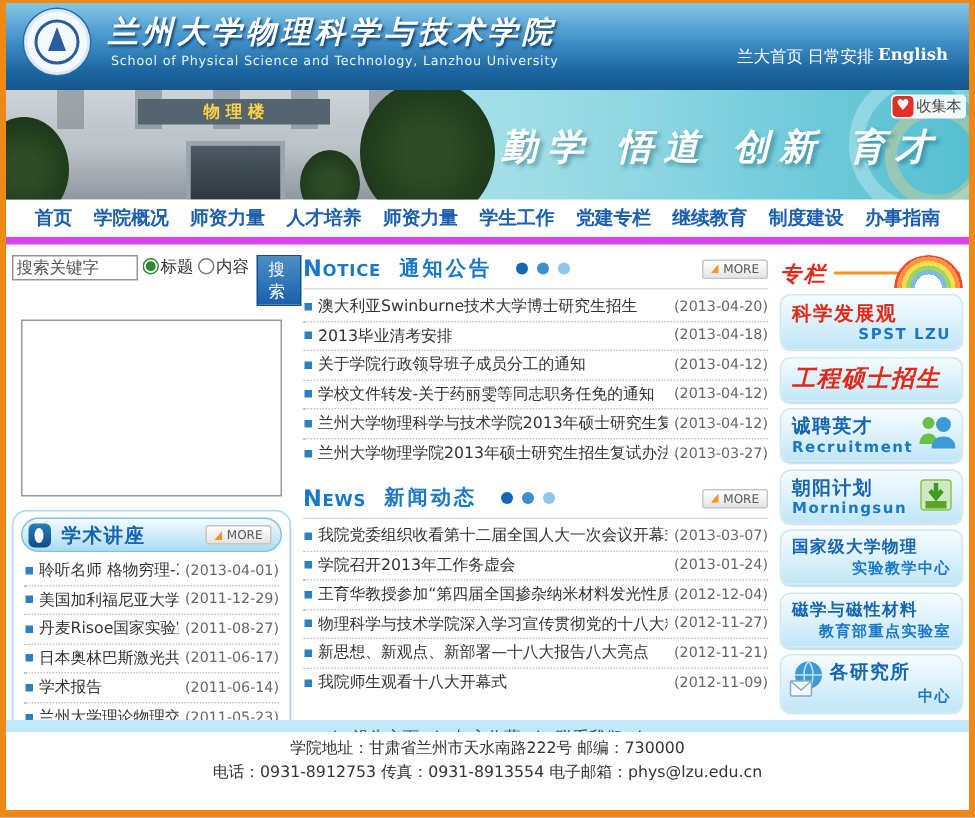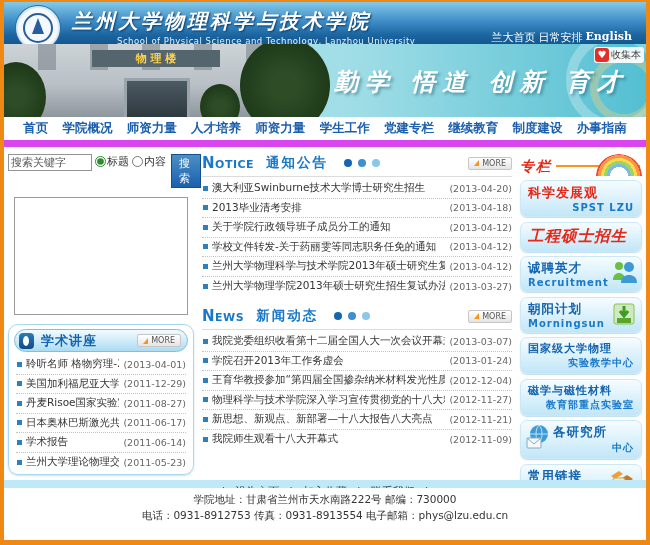--- a/index.html
+++ b/index.html
@@ -1,31 +1,31 @@
 <!DOCTYPE html>
 <html><head>
 <meta charset="utf-8">
 <style>
   * { margin:0; padding:0; box-sizing:border-box; }
   body { font-family:"DejaVu Sans","Liberation Sans",sans-serif; background:#888; }
   .page { position:relative; width:650px; height:545px; background:#ef8913; overflow:hidden; }
   .inner { position:absolute; left:4px; right:4px; top:2px; bottom:5px; background:#fff; overflow:hidden; }
 
   
-  .header { position:relative; height:42px;
+  .header { position:relative; height:58px;
     background:linear-gradient(180deg,#85c9e8 0%,#3f8ec8 45%,#1a649f 80%,#15578e 100%); }
   .logo { position:absolute; left:12px; top:4px; width:44px; height:44px; border-radius:50%;
     background:#f4f9fd; border:2px solid #d7e9f5; box-shadow:0 0 0 1px #2a6ca6; }
   .logo::after { content:""; position:absolute; left:5px; top:5px; right:5px; bottom:5px;
     border-radius:50%; border:2px solid #2a5d9d; }
   .logo::before { content:""; position:absolute; left:14px; top:10px; width:12px; height:16px;
     background:#2a5d9d; clip-path:polygon(50% 0,100% 100%,0 100%); }
   .h-title { position:absolute; left:68px; top:6px; color:#fff; font-size:20px; font-weight:bold;
     letter-spacing:3px; text-shadow:1px 1px 2px #0b3a66; font-style:italic; }
-  .h-sub { position:absolute; left:70px; top:34px; color:#e6f4fc; font-size:8.5px; letter-spacing:.5px;margin-left:43px; }
+  .h-sub { position:absolute; left:70px; top:34px; color:#e6f4fc; font-size:8.5px; letter-spacing:.5px; }
   .h-links { position:absolute; right:14px; top:28px; display:flex; gap:3px; font-size:11px; color:#fff; }
   .h-links span { cursor:pointer; }
   .h-links .en { font-weight:bold; font-family:"DejaVu Serif","Liberation Serif",serif; }
 
   
   .bannerimg { position:relative; height:73px; background:linear-gradient(90deg,#bfe9ee 0%,#9fdde6 55%,#54bfd2 100%); overflow:hidden; }
   .building { position:absolute; left:0; top:0; width:305px; height:73px;
     background:linear-gradient(180deg,#cdd3d6 0%,#b9c0c6 55%,#8f979e 100%); }
   .building .windows { position:absolute; left:0; top:0; right:0; height:26px;
     background:repeating-linear-gradient(90deg,transparent 0 34px,#6e7880 34px 52px);
@@ -43,21 +43,21 @@
   .swirl { position:absolute; right:-20px; top:-14px; width:100px; height:100px; border-radius:50%;
     border:10px solid rgba(255,255,255,.28); }
   .swirl::after { content:""; position:absolute; left:14px; top:14px; width:52px; height:52px;
     border-radius:50%; border:8px solid rgba(255,210,120,.35); }
   .collect { position:absolute; right:2px; top:3px; display:flex; align-items:center; gap:2px;
     background:rgba(255,255,255,.9); border-radius:3px; padding:1px 3px 1px 1px; font-size:10px; color:#444; }
   .collect .hart { width:14px; height:14px; background:#e23028; border-radius:3px; color:#fff;
     font-size:10px; line-height:14px; text-align:center; }
 
   
-  .nav { height:30px; background:#fff; border-bottom:7px solid #d946ef; display:flex;
+  .nav { height:30px; background:#fff; border-bottom:5px solid #d946ef; display:flex;
     align-items:center; justify-content:space-around; padding:0 12px; }
   .nav span { font-size:12.5px; font-weight:bold; color:#1b5fae; cursor:pointer; white-space:nowrap; }
 
   
   .content { display:flex; height:320px; padding:5px 2px 0 2px; }
   .col-left { width:192px; padding:2px 4px 0 2px; }
   .col-mid { flex:1; padding:0 8px 0 4px; min-width:0; }
   .col-right { width:124px; padding-right:2px; }
 
   

